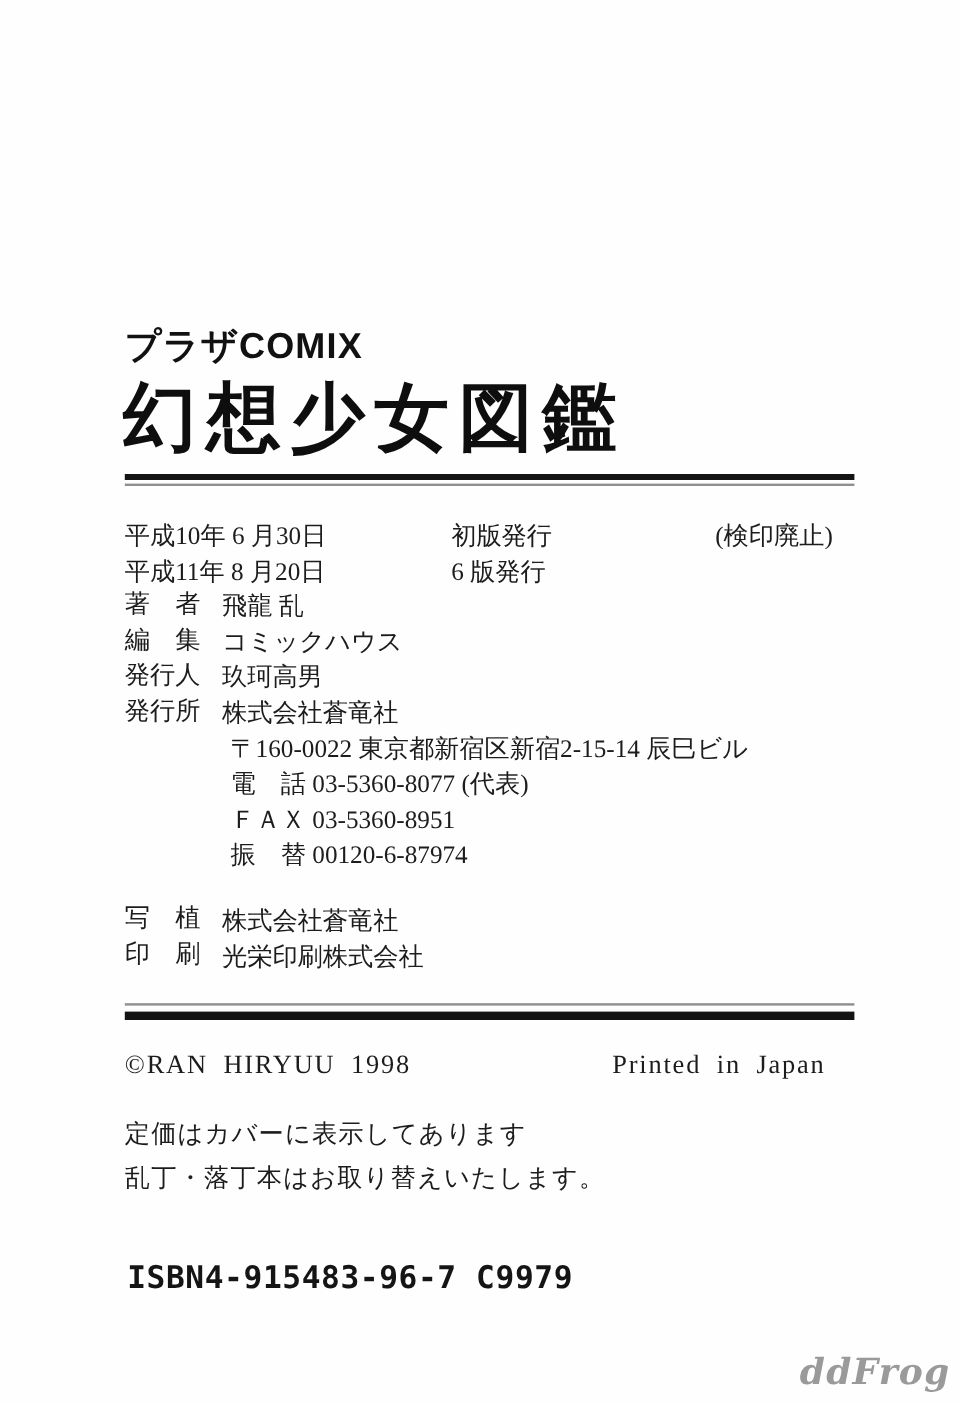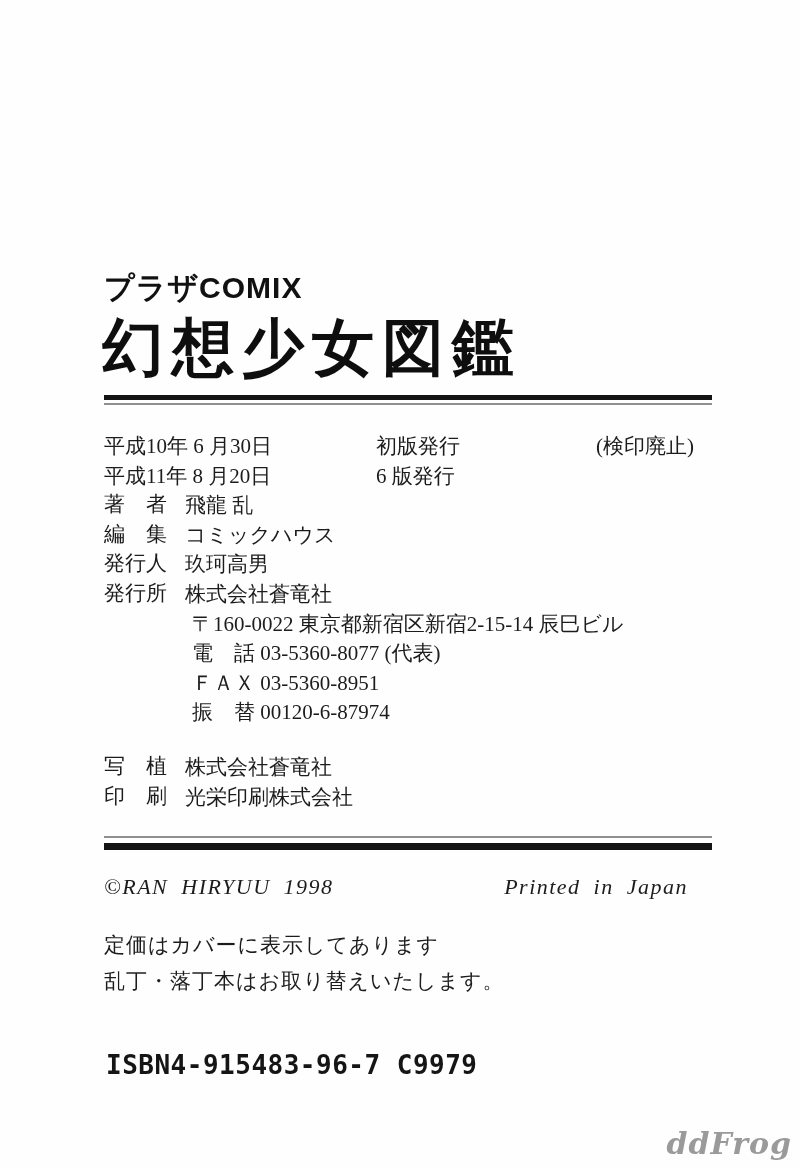--- a/index.html
+++ b/index.html
@@ -82,21 +82,20 @@
     position: absolute;
     left: 104px;
     top: 874px;
     width: 608px;
     display: flex;
     justify-content: space-between;
     font-size: 22px;
     letter-spacing: 1.5px;
     word-spacing: 6px;
     color: #1c1c1c;
-    font-style: italic;
   }
   .copyright-row .printed { margin-right: 24px; }
   .notices {
     position: absolute;
     left: 104px;
     top: 928px;
     width: 608px;
     font-size: 21px;
     line-height: 35.5px;
     letter-spacing: 1px;

